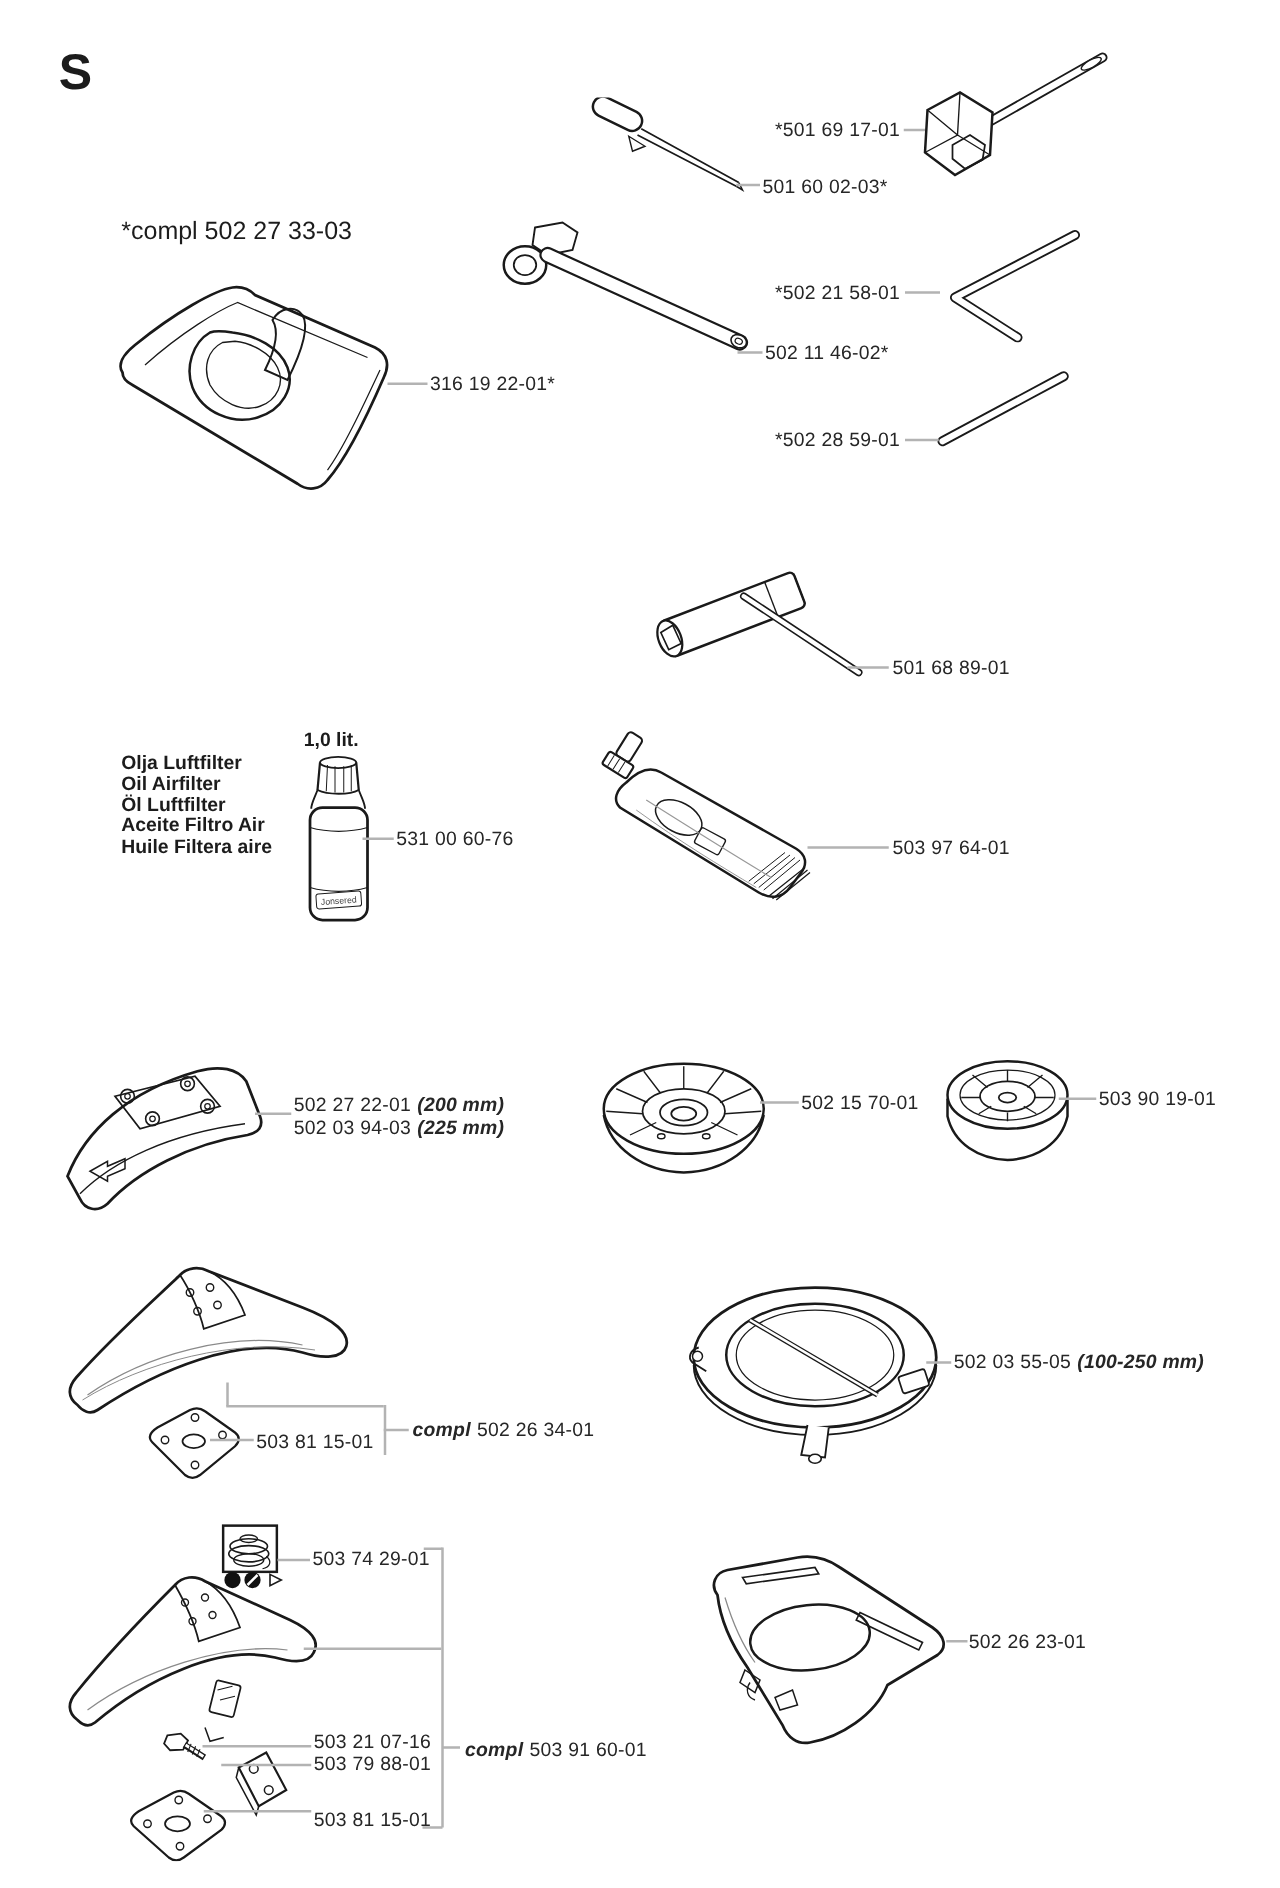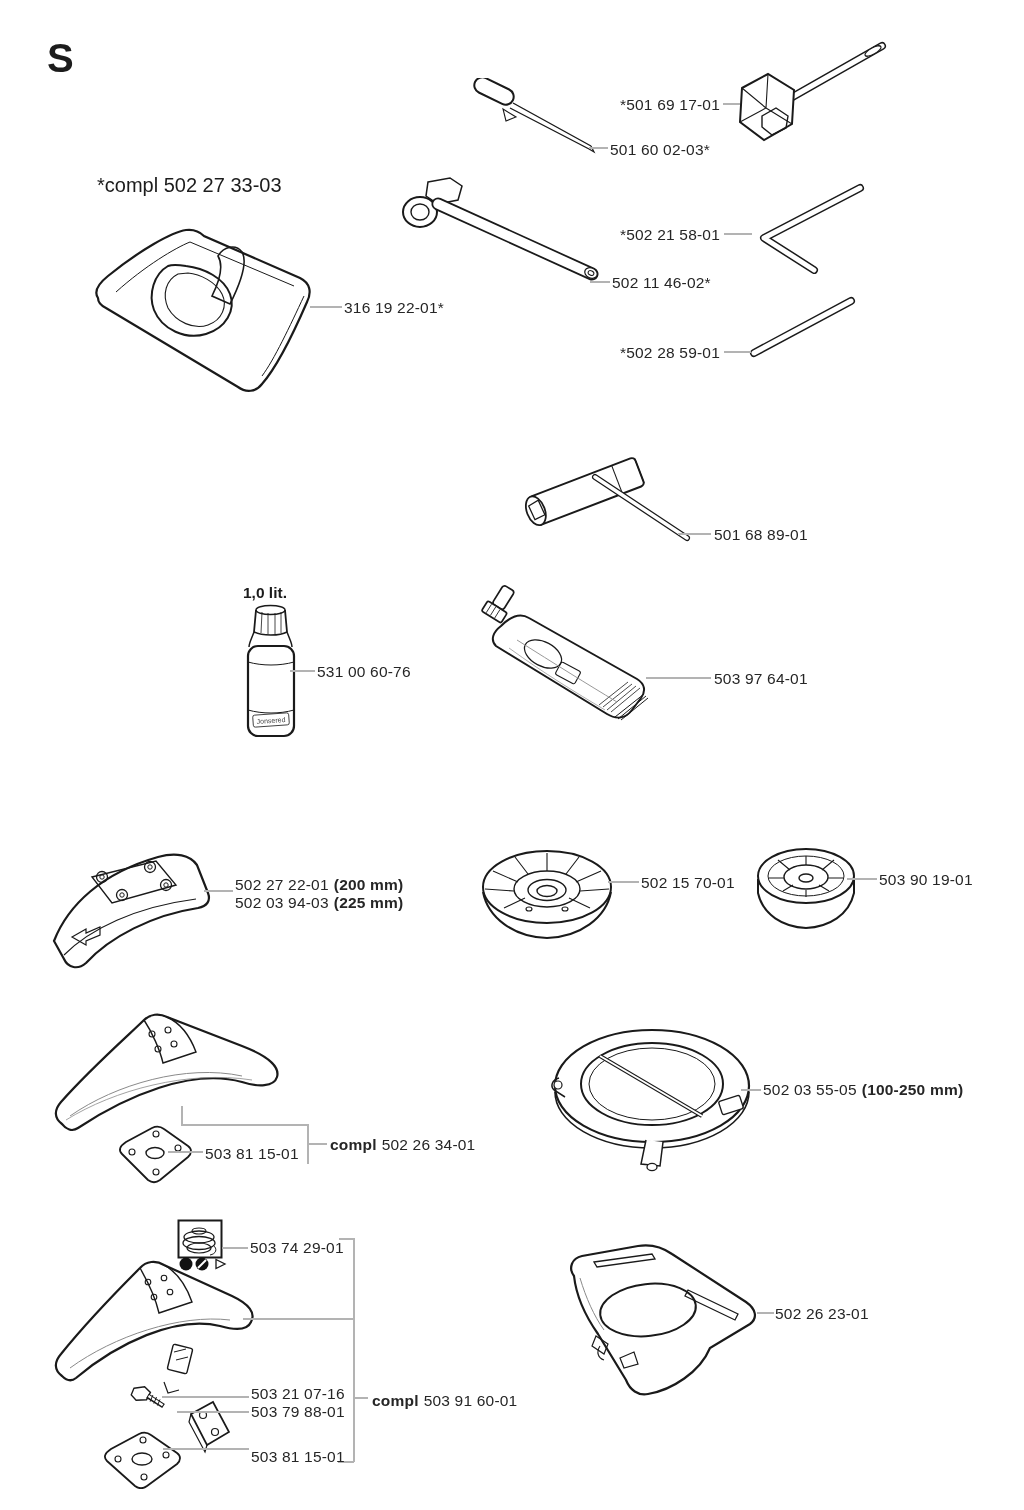--- a/index.html
+++ b/index.html
@@ -1,19 +1,19 @@
 <!DOCTYPE html>
 <html><head>
 <meta charset="utf-8">
 <style>
   html,body{margin:0;padding:0;background:#fff;}
   #page{position:relative;width:1024px;height:1510px;background:#ffffff;overflow:hidden;
         font-family:"Liberation Sans","DejaVu Sans",sans-serif;color:#1c1c1c;}
   .lbl{position:absolute;font-size:15.5px;line-height:18px;white-space:nowrap;color:#262626;letter-spacing:.2px;}
-  .b{font-weight:bold;}
+  .b{font-weight:bold;font-style:italic;}
   .gap{margin-left:5px;}
   .leader{position:absolute;height:1.5px;background:#b3b3b3;}
   .leader-v{position:absolute;width:1.5px;background:#b3b3b3;}
   .svgpart{position:absolute;}
   #section-letter{position:absolute;left:47px;top:36px;font-size:40px;font-weight:bold;}
   #titles{position:absolute;left:97px;top:40px;font-size:23px;font-weight:bold;line-height:26px;}
   #compl-note{position:absolute;left:97px;top:174px;font-size:20px;}
   #oil-names{position:absolute;left:97px;top:603px;font-size:15.5px;font-weight:bold;line-height:16.8px;}
   #oil-volume{position:absolute;left:243px;top:584px;font-size:15.5px;font-weight:bold;}
   svg{display:block;}
@@ -275,20 +275,27 @@
 
   <div class="lbl" style="left:620px;top:96px">*501 69 17-01</div>
   <div class="lbl" style="left:610px;top:141px">501 60 02-03*</div>
   <div class="lbl" style="left:620px;top:226px">*502 21 58-01</div>
   <div class="lbl" style="left:612px;top:274px">502 11 46-02*</div>
   <div class="lbl" style="left:620px;top:344px">*502 28 59-01</div>
   <div class="lbl" style="left:344px;top:299px">316 19 22-01*</div>
   <div class="lbl" style="left:714px;top:526px">501 68 89-01</div>
 
   <div id="oil-volume">1,0 lit.</div>
+  <div id="oil-names">
+    <div>Olja Luftfilter</div>
+    <div>Oil Airfilter</div>
+    <div>Öl Luftfilter</div>
+    <div>Aceite Filtro Air</div>
+    <div>Huile Filtera aire</div>
+  </div>
   <div class="lbl" style="left:317px;top:663px">531 00 60-76</div>
   <div class="lbl" style="left:714px;top:670px">503 97 64-01</div>
 
   <div class="lbl" style="left:235px;top:876px">
     <span>502 27 22-01</span><span class="b gap">(200 mm)</span>
   </div>
   <div class="lbl" style="left:235px;top:894px">
     <span>502 03 94-03</span><span class="b gap">(225 mm)</span>
   </div>
   <div class="lbl" style="left:641px;top:874px">502 15 70-01</div>

